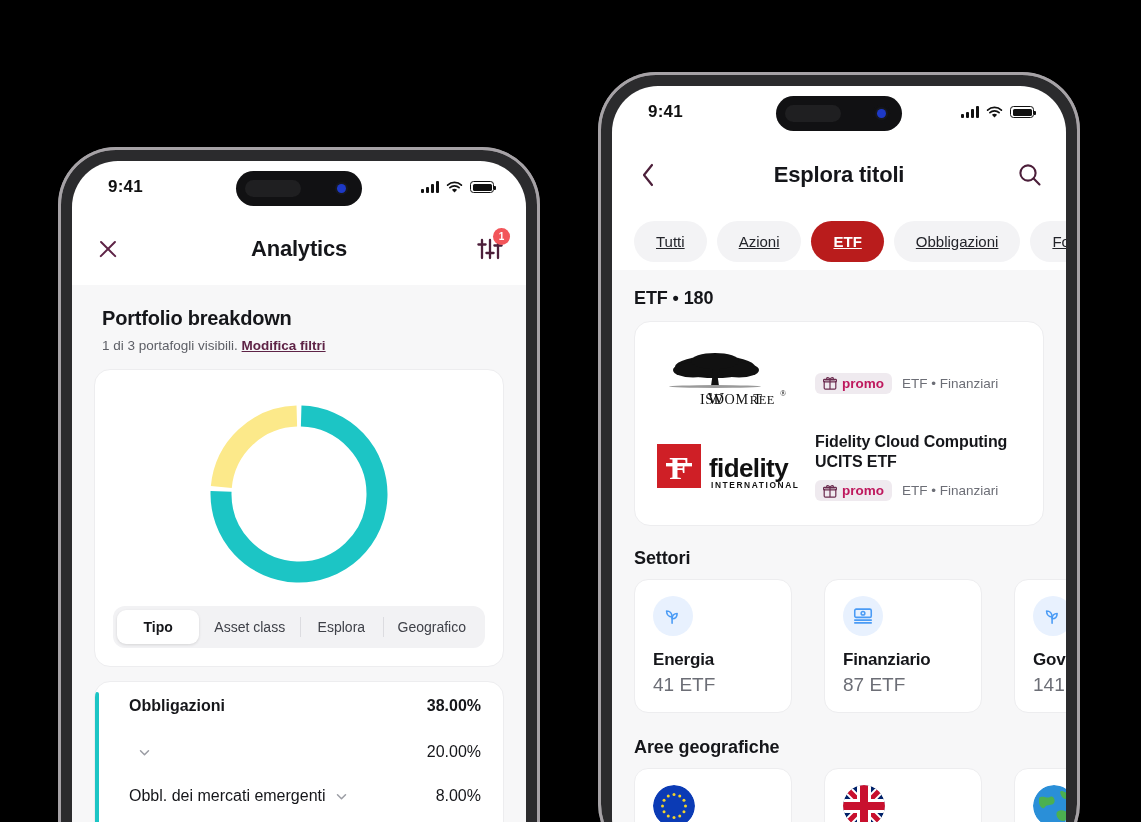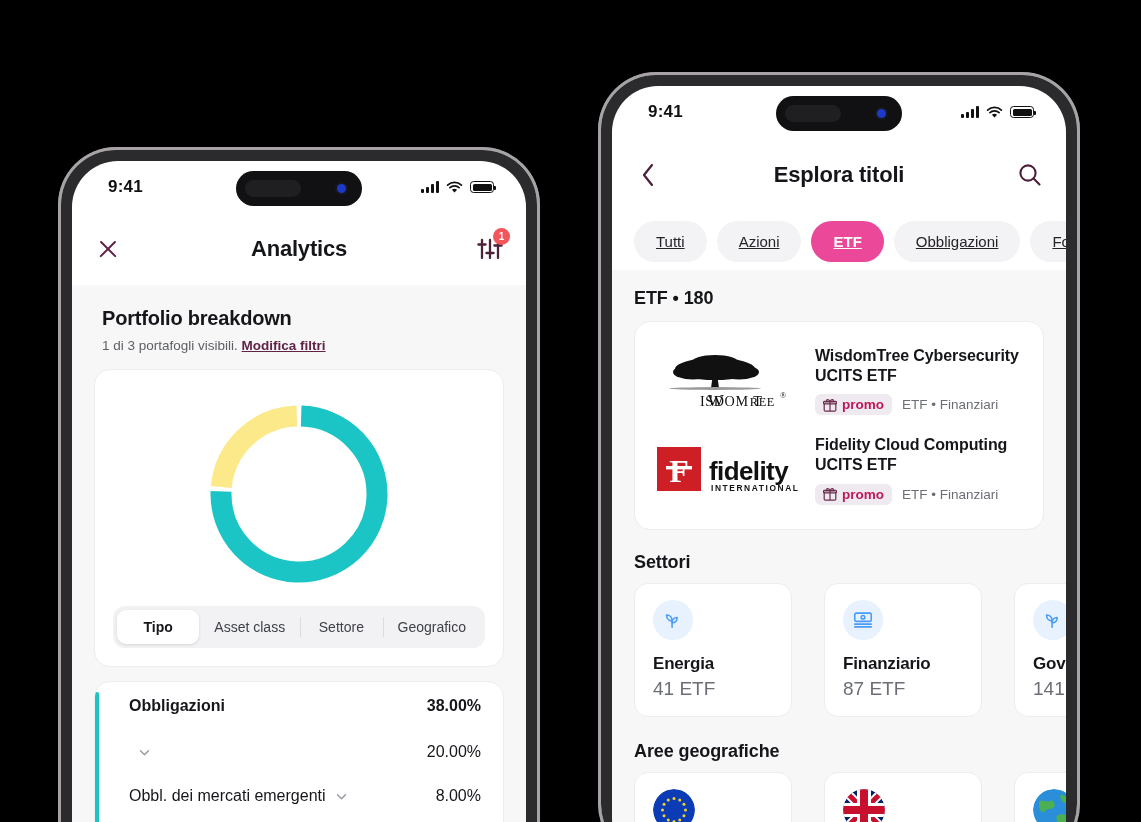--- a/index.html
+++ b/index.html
@@ -101,21 +101,21 @@
   
   .rnav{position:absolute;top:52px;left:0;right:0;height:74px;background:#fff;
         display:flex;align-items:center;z-index:10;}
   .rnav .nav-title{font-size:22px;font-weight:600;color:#15161a;}
   .back-c{width:14px;height:24px;}
   .chips{position:absolute;top:126px;left:0;right:0;height:58px;background:#fff;
          display:flex;align-items:center;gap:10px;padding-left:22px;z-index:9;
          overflow:hidden;}
   .chip{background:#f3f3f5;border-radius:22px;padding:12px 22px;font-size:15px;
         color:#23242a;white-space:nowrap;font-weight:400;text-decoration:underline;}
-  .chip.active{background:#ec4899;color:#fff;font-weight:700;}
+  .chip.active{background:#b91c1c;color:#fff;font-weight:700;}
 
   .rbody{position:absolute;top:184px;left:0;right:0;bottom:0;background:#f7f7f8;
          overflow:hidden;}
   .rsec-title{font-size:18px;font-weight:700;color:#15161a;margin:18px 0 0 22px;
               letter-spacing:-.1px;}
   .etfcard{background:#fff;border-radius:16px;margin:12px 22px 0 22px;
            border:1px solid #ededef;padding:14px 0;}
   .etfrow{display:flex;align-items:center;padding:10px 16px;gap:14px;}
   .etflogo{width:150px;height:66px;flex:0 0 auto;display:flex;align-items:center;
            justify-content:center;}
@@ -207,21 +207,21 @@
         <div class="card">
           <div class="donut-wrap">
             <svg id="donutSvg" width="192" height="192" viewBox="0 0 192 192">
                 <path d="M 98.17788782043836 18.030411026852363 A 78 78 0 1 1 18.047515492510527 93.27783925720489" stroke="#1cc5c5" stroke-width="21" fill="none" stroke-linecap="butt"></path>
                 <path d="M 18.321016907954316 88.93065874457315 A 78 78 0 0 1 93.82211217956161 18.030411026852363" stroke="#fce98a" stroke-width="21" fill="none" stroke-linecap="butt"></path>
               </svg>
           </div>
           <div class="segctl" id="segCtl">
               <div class="seg active">Tipo</div>
               <div class="seg">Asset class</div>
-              <div class="seg">Settore</div>
+              <div class="seg">Esplora</div>
               <div class="seg">Geografico</div>
             </div>
         </div>
 
         <div class="listcard">
           <div class="accent" id="accentBar" style="background: rgb(28, 197, 197);"></div>
           <div id="rowsHost">
               <div class="lrow head">
                 <span class="lbl">Obbligazioni</span>
                 <span class="val">38.00%</span>
@@ -316,21 +316,20 @@
                 </g>
                 <ellipse cx="62" cy="38.5" rx="46" ry="1.4" fill="#9a9a9a"></ellipse>
                 <text x="63" y="56" text-anchor="middle" font-family="'Liberation Serif',serif" font-size="17" letter-spacing="0.4" fill="#111">W</text>
                 <text x="63" y="56" text-anchor="middle" font-family="'Liberation Serif',serif" font-size="14.2" letter-spacing="0.6" fill="#111">&nbsp;&nbsp;&nbsp;&nbsp;ISDOM</text>
                 <text x="63" y="56" text-anchor="middle" font-family="'Liberation Serif',serif" font-size="14.2" letter-spacing="0.6" fill="#111" dx="42">T</text>
                 <text x="122" y="56" text-anchor="end" font-family="'Liberation Serif',serif" font-size="12.4" letter-spacing="0.6" fill="#111">REE</text>
                 <text x="127" y="48" font-family="'Liberation Serif',serif" font-size="8" fill="#111">®</text>
               </svg>
             </div>
             <div class="etfinfo">
-              <div class="etfname">WisdomTree Cybersecurity UCITS ETF</div>
               <div class="etfmeta">
                 <span class="promo">
                   <svg width="14" height="14" viewBox="0 0 14 14">
                     <rect x="1.2" y="5" width="11.6" height="8.2" rx="1.2" stroke="#6b2c4f" stroke-width="1.2" fill="none"></rect>
                     <rect x="0.6" y="3.4" width="12.8" height="2.6" rx="0.8" stroke="#6b2c4f" stroke-width="1.2" fill="none"></rect>
                     <line x1="7" y1="3.6" x2="7" y2="13" stroke="#6b2c4f" stroke-width="1.2"></line>
                     <path d="M7 3.4C6 1.2 3.6 1 3.6 2.4c0 1 1.8 1.1 3.4 1M7 3.4C8 1.2 10.4 1 10.4 2.4c0 1-1.8 1.1-3.4 1" stroke="#6b2c4f" stroke-width="1.1" fill="none"></path>
                   </svg>
                   <span>promo</span>
                 </span>

